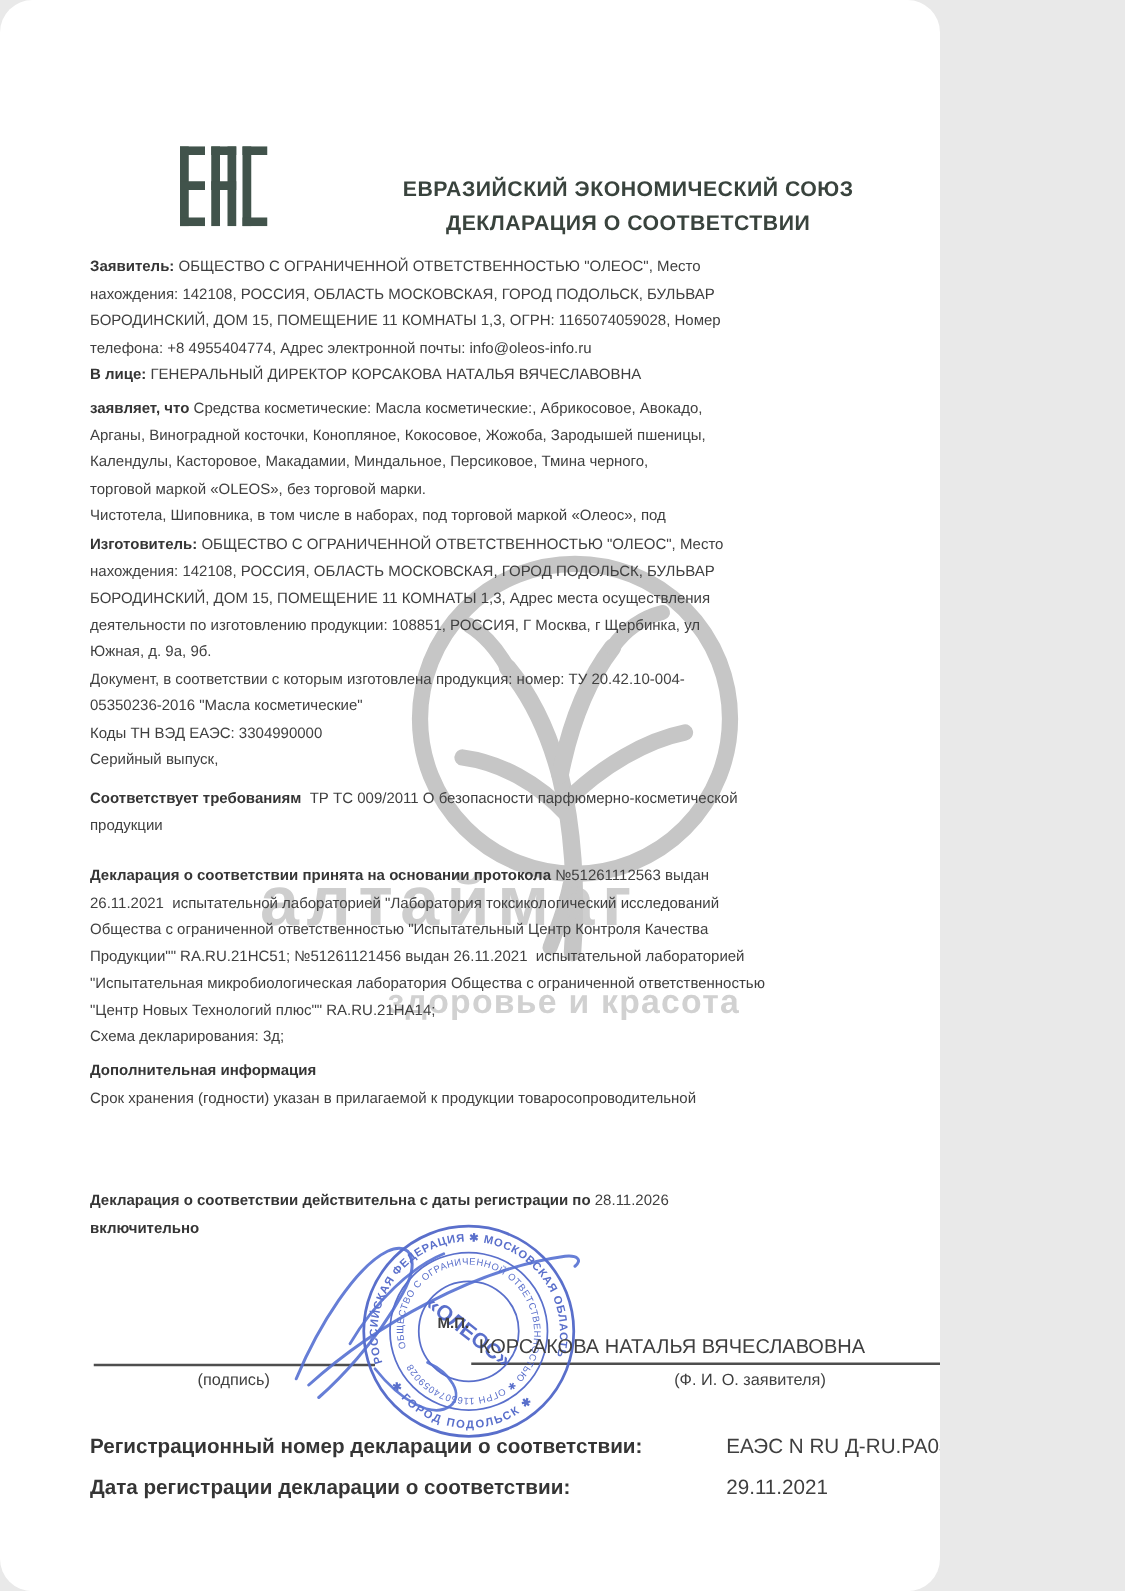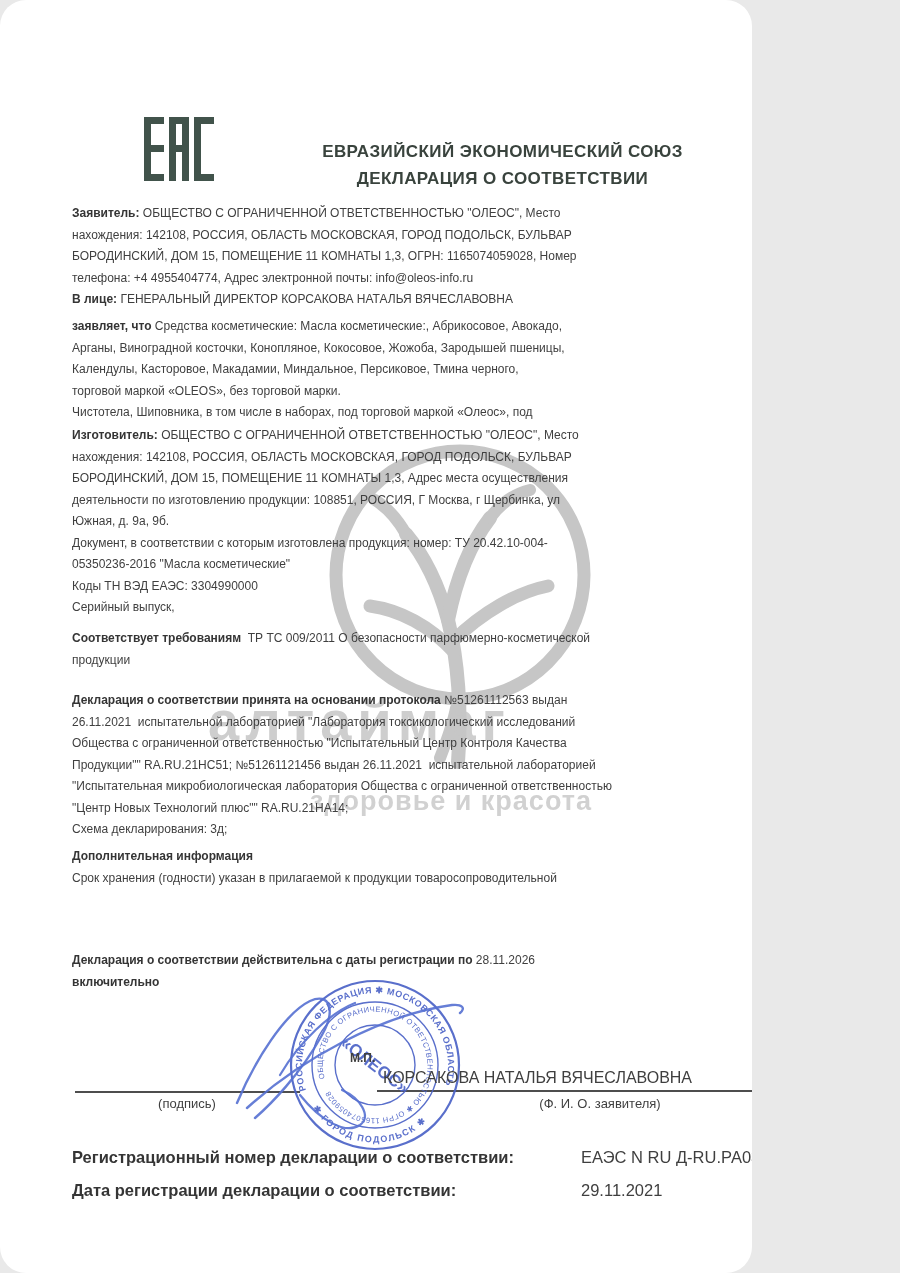--- a/index.html
+++ b/index.html
@@ -352,21 +352,21 @@
     </g>
   </svg>
   <div class="wm" id="wm-brand">алтаймаг</div>
   <div class="wm" id="wm-tag">здоровье и красота</div>
 
   <div id="blocks">
       <div class="tblock" style="top: 203px;">
         <div class="ln"><b>Заявитель:</b><span> ОБЩЕСТВО С ОГРАНИЧЕННОЙ ОТВЕТСТВЕННОСТЬЮ "ОЛЕОС", Место</span></div>
         <div class="ln"><span>нахождения: 142108, РОССИЯ, ОБЛАСТЬ МОСКОВСКАЯ, ГОРОД ПОДОЛЬСК, БУЛЬВАР</span></div>
         <div class="ln"><span>БОРОДИНСКИЙ, ДОМ 15, ПОМЕЩЕНИЕ 11 КОМНАТЫ 1,3, ОГРН: 1165074059028, Номер</span></div>
-        <div class="ln"><span>телефона: +4 4955404774, Адрес электронной почты: info@oleos-info.ru</span></div>
+        <div class="ln"><span>телефона: +8 4955404774, Адрес электронной почты: info@oleos-info.ru</span></div>
         <div class="ln"><b>В лице:</b><span> ГЕНЕРАЛЬНЫЙ ДИРЕКТОР КОРСАКОВА НАТАЛЬЯ ВЯЧЕСЛАВОВНА</span></div>
       </div>
       <div class="tblock" style="top: 316px;">
         <div class="ln"><b>заявляет, что</b><span> Средства косметические: Масла косметические:, Абрикосовое, Авокадо,</span></div>
         <div class="ln"><span>Арганы, Виноградной косточки, Конопляное, Кокосовое, Жожоба, Зародышей пшеницы,</span></div>
         <div class="ln"><span>Календулы, Касторовое, Макадамии, Миндальное, Персиковое, Тмина черного,</span></div>
         <div class="ln"><span>торговой маркой «OLEOS», без торговой марки.</span></div>
         <div class="ln"><span>Чистотела, Шиповника, в том числе в наборах, под торговой маркой «Олеос», под</span></div>
       </div>
       <div class="tblock" style="top: 425px;">

